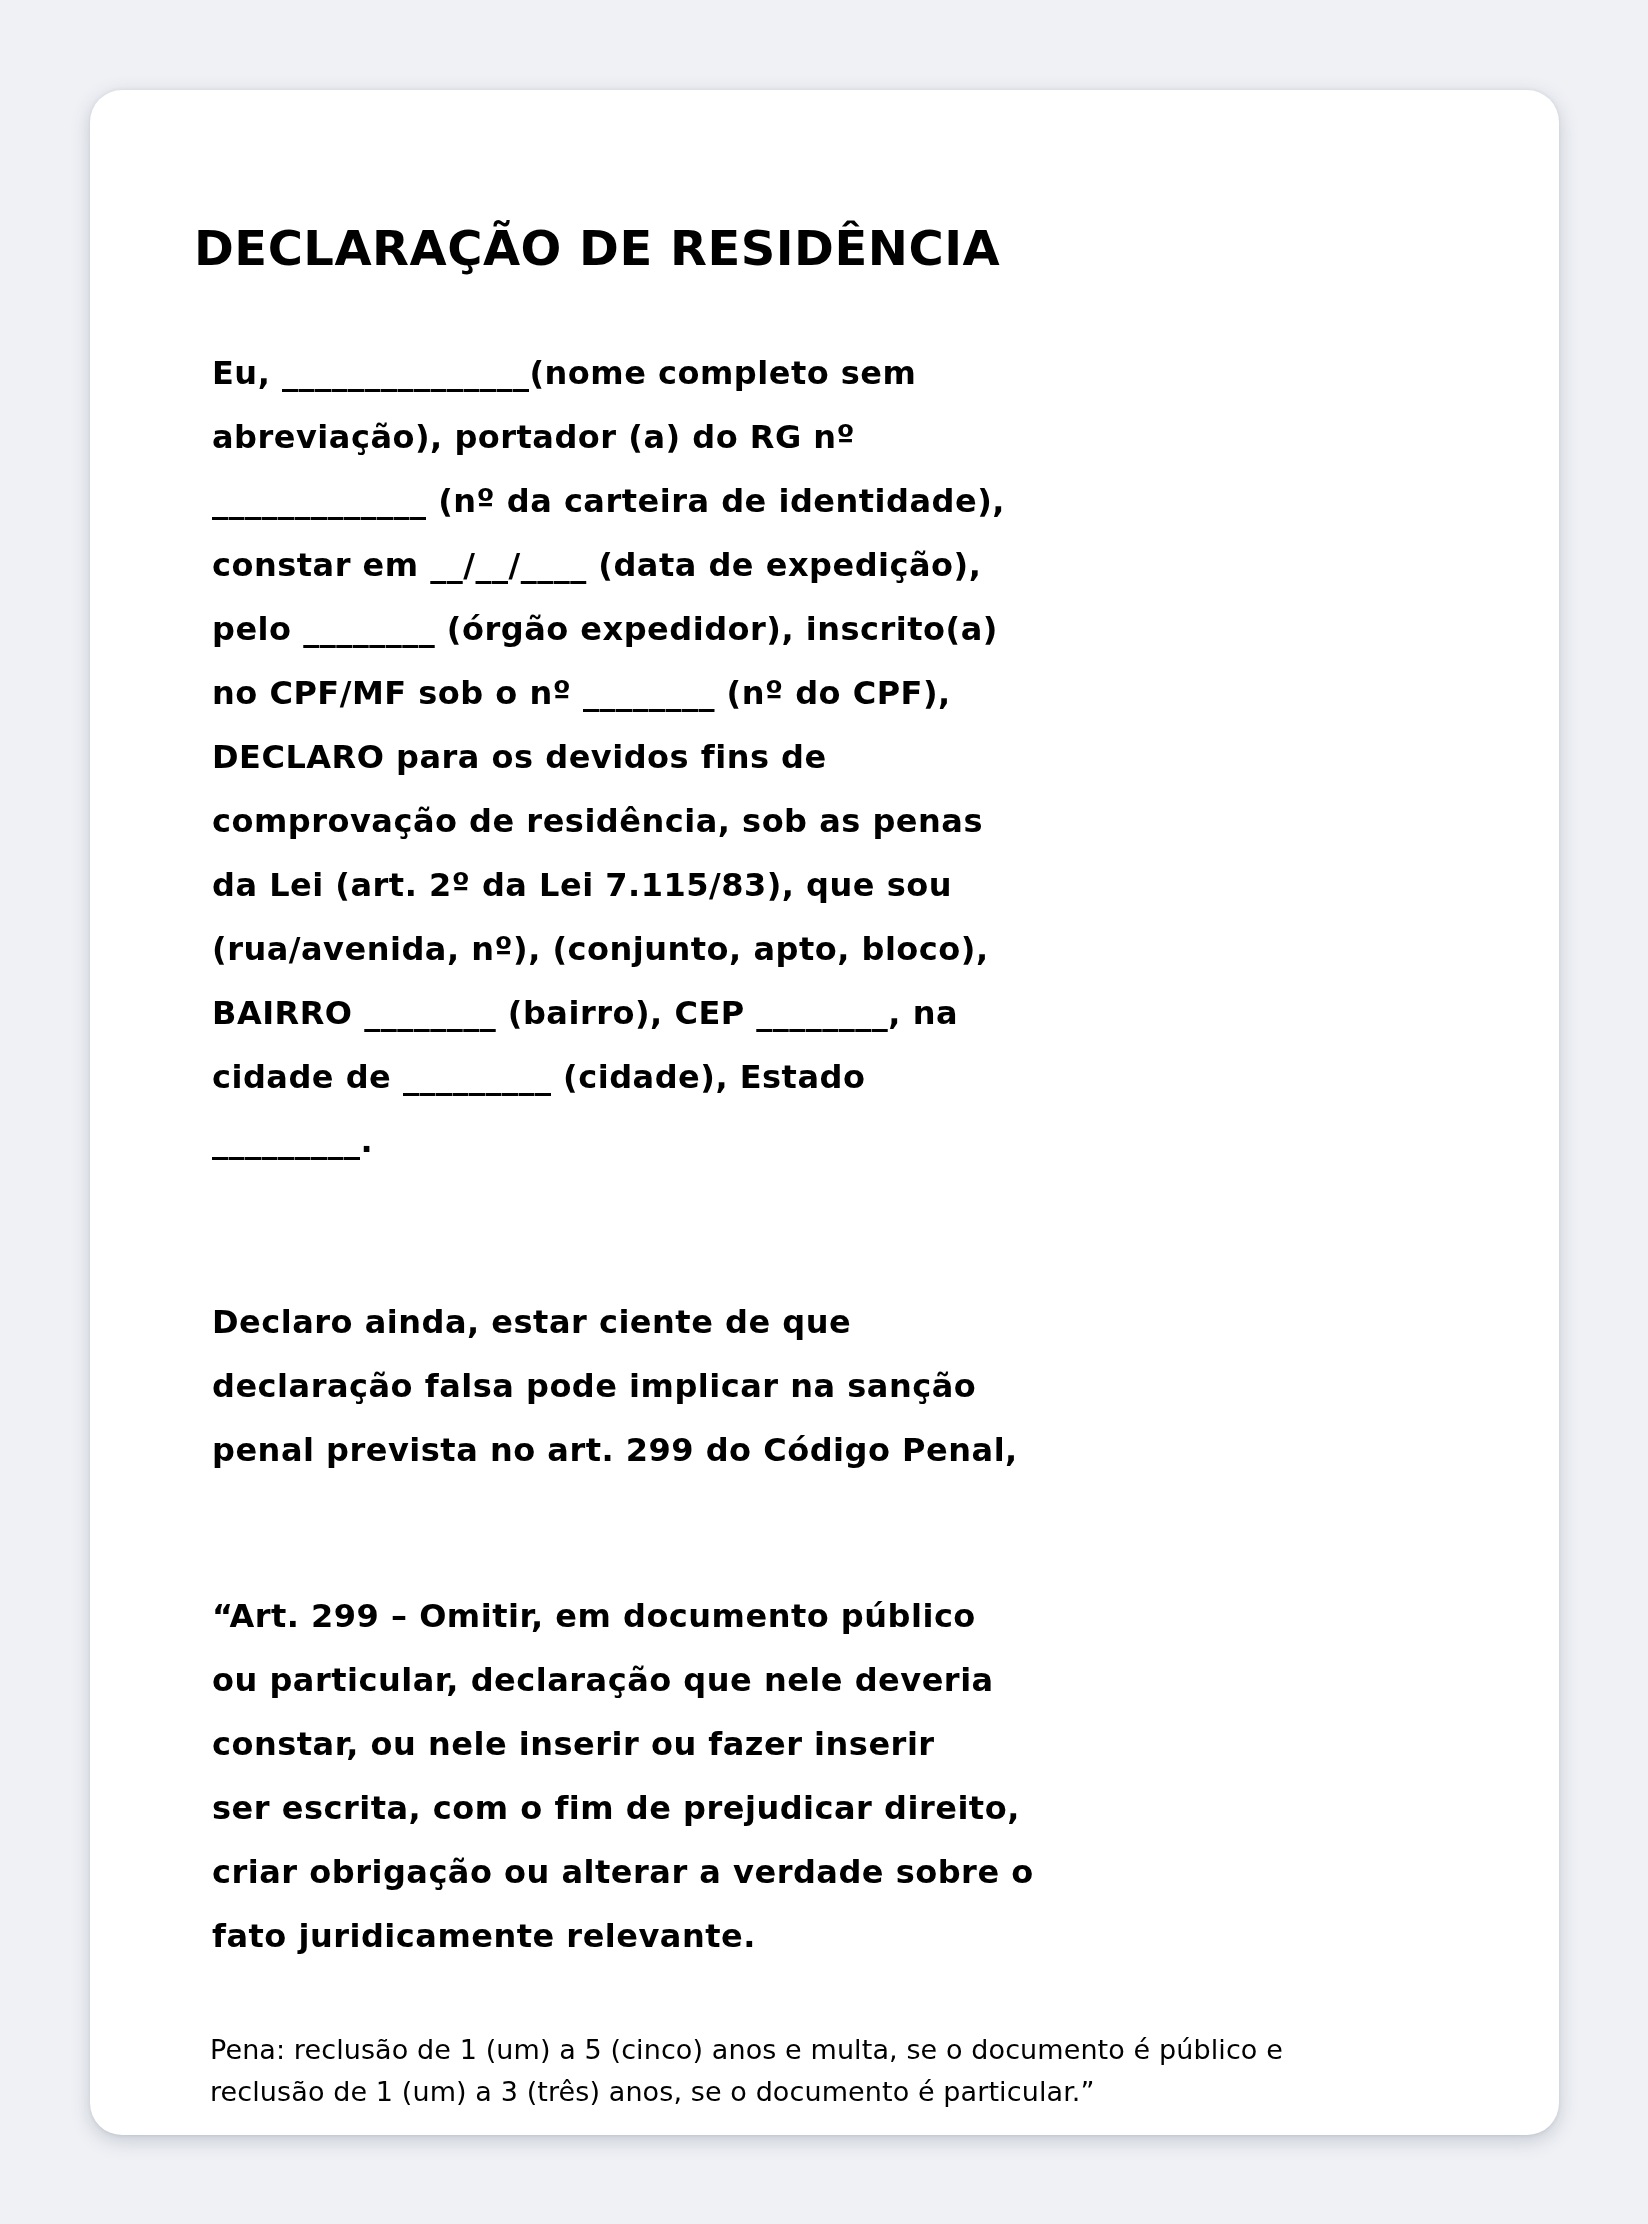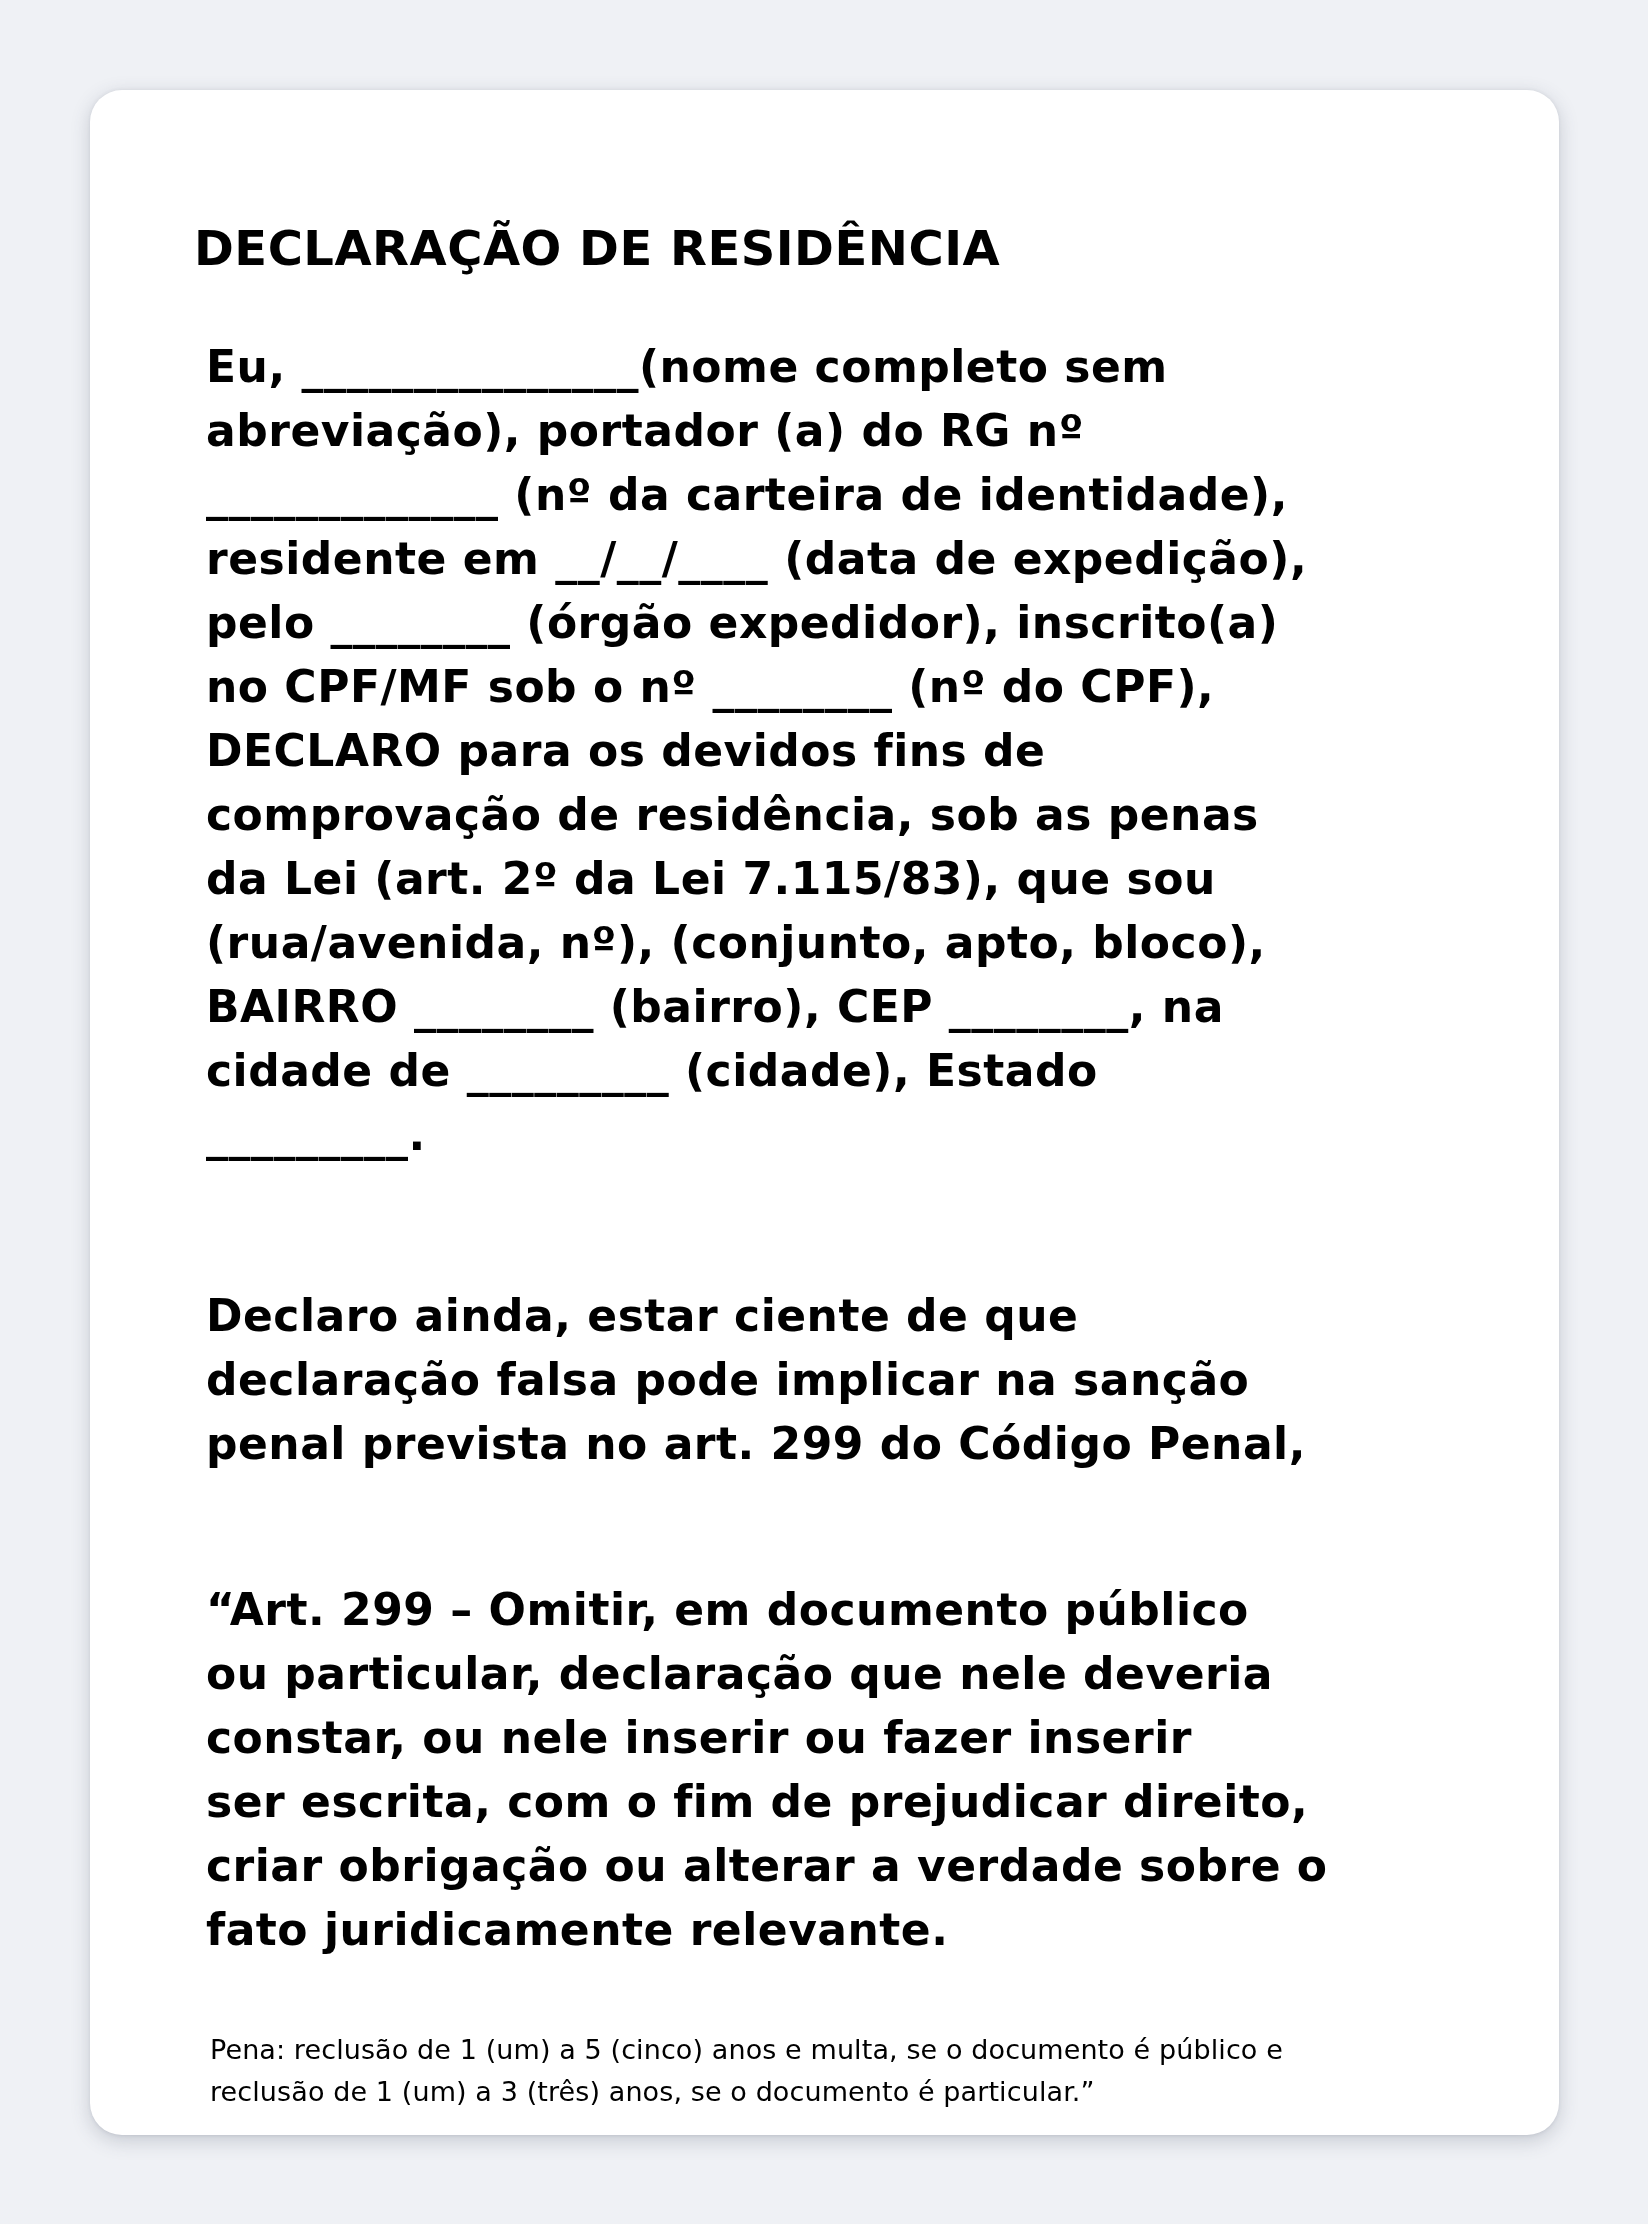--- a/index.html
+++ b/index.html
@@ -39,24 +39,24 @@
     font-size: 48px;
     line-height: 64px;
     letter-spacing: 0.5px;
     white-space: pre;
     margin: 0;
   }
   .para {
     position: absolute;
     left: 0;
     font-weight: bold;
-    font-size: 44px;
+    font-size: 32px;
     line-height: 64px;
     letter-spacing: 0.5px;
-    margin: 12px;
+    margin: 18px;
   }
   .para .line {
     display: block;
     white-space: pre;
   }
   .p1 { top: 233px; }
   .p2 { top: 1182px; }
   .p3 { top: 1476px; }
   .note {
     position: absolute;
@@ -78,21 +78,21 @@
 
 <div class="page">
   <div class="content">
 
     <h1 class="title">DECLARAÇÃO DE RESIDÊNCIA</h1>
 
     <p class="para p1">
       <span class="line">Eu, _______________(nome completo sem</span>
       <span class="line">abreviação), portador (a) do RG nº</span>
       <span class="line">_____________ (nº da carteira de identidade),</span>
-      <span class="line">residente em __/__/____ (data de expedição),</span>
+      <span class="line">constar em __/__/____ (data de expedição),</span>
       <span class="line">pelo ________ (órgão expedidor), inscrito(a)</span>
       <span class="line">no CPF/MF sob o nº ________ (nº do CPF),</span>
       <span class="line">DECLARO para os devidos fins de</span>
       <span class="line">comprovação de residência, sob as penas</span>
       <span class="line">da Lei (art. 2º da Lei 7.115/83), que sou</span>
       <span class="line">(rua/avenida, nº), (conjunto, apto, bloco),</span>
       <span class="line">BAIRRO ________ (bairro), CEP ________, na</span>
       <span class="line">cidade de _________ (cidade), Estado</span>
       <span class="line">_________.</span>
     </p>

